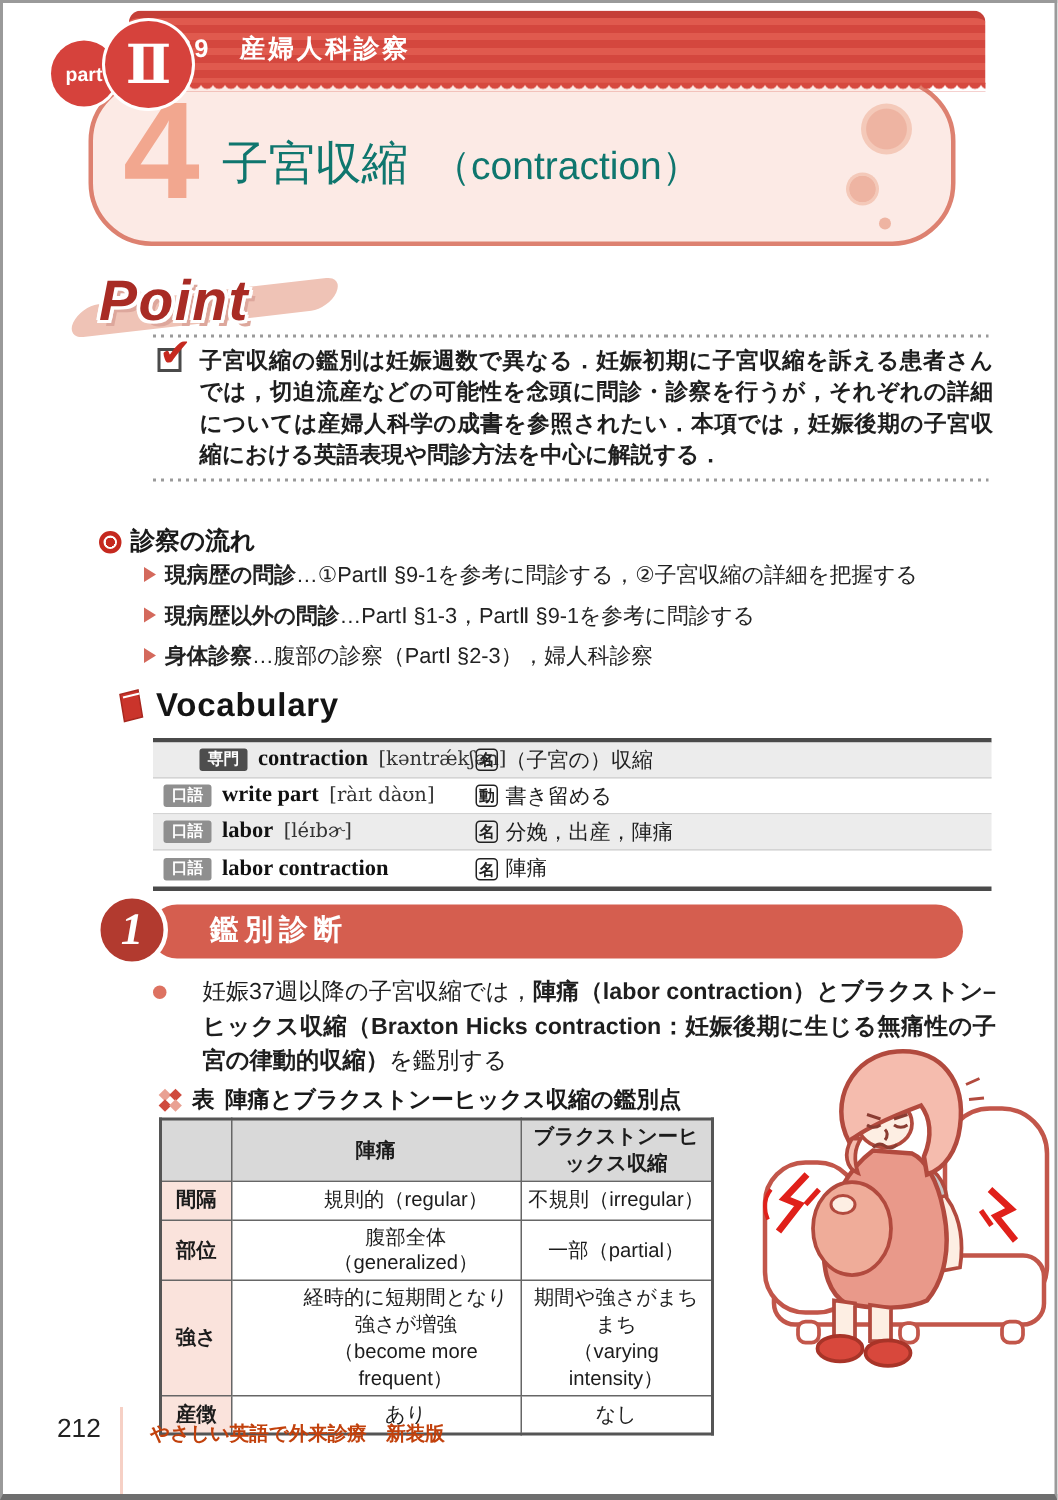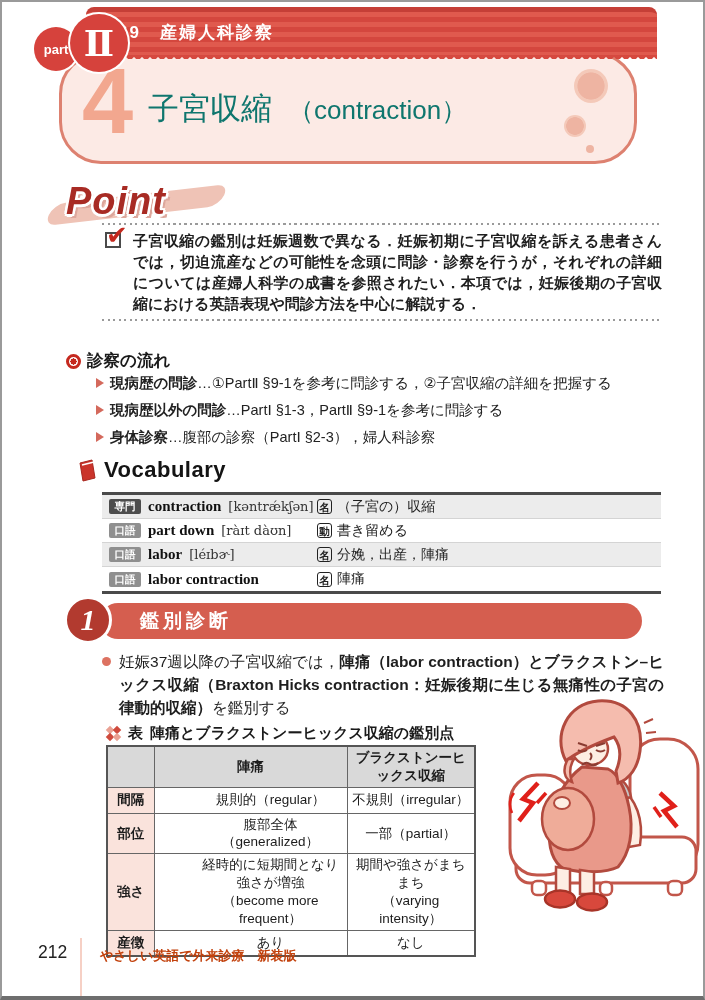--- a/index.html
+++ b/index.html
@@ -73,32 +73,32 @@
   .flow-label{font-weight:bold;}
   
   .vocab-heading{position:absolute;left:76px;top:455px;display:flex;align-items:center;gap:7px;font-size:22px;font-weight:bold;color:#141414;letter-spacing:0.5px;}
   .vocab-table{position:absolute;left:100px;top:490px;width:559px;border-top:3px solid #4a4a4a;border-bottom:3px solid #4a4a4a;}
   .v-row{display:flex;align-items:center;height:24px;padding-left:7px;}
   .v-row:nth-child(odd){background:#ececec;}
   .v-row:not(:last-child){border-bottom:1px solid #d4d4d4;}
   .v-col1{flex:none;width:208px;display:flex;align-items:center;gap:7px;}
   .v-col2{display:flex;align-items:center;gap:5px;}
   .tag{flex:none;width:32px;height:15px;border-radius:2px;color:#fff;font-size:10.5px;font-weight:bold;text-align:center;line-height:15px;}
-  .tag-dark{background:#4d4d4d;} .tag-mid{background:#8f8f8f;}
+  .tag-dark{background:#4d4d4d;margin-left:24px;} .tag-mid{background:#8f8f8f;}
   .term{font-family:"Liberation Serif","DejaVu Serif",serif;font-weight:bold;font-size:15px;color:#111;}
   .pron{font-family:"DejaVu Serif","DejaVu Sans",serif;font-size:13px;color:#333;}
   .pos{flex:none;min-width:15px;height:15px;border:1.5px solid #222;border-radius:3px;font-size:10.5px;font-weight:bold;line-height:15px;text-align:center;color:#222;padding:0 1px;}
   .meaning{font-size:14px;color:#1e1e1e;}
   
   .sec-banner{position:absolute;left:98px;top:601px;width:542px;height:36px;background:#d55e4f;border-radius:18px;z-index:1;}
   .sec-banner .sec-label{padding-left:40px;line-height:35px;color:#fff;font-size:19px;font-weight:bold;letter-spacing:4px;}
   .sec-circle{position:absolute;left:62px;top:594px;width:48px;height:48px;border-radius:50%;background:#b23a2f;border:3px solid #fff;z-index:2;
     display:flex;align-items:center;justify-content:center;color:#fff;
     font-family:"Liberation Serif","DejaVu Serif",serif;font-style:italic;font-weight:bold;font-size:30px;}
-  .bullet-row{position:absolute;left:100px;top:648px;width:562px;display:flex;gap:8px;}
+  .bullet-row{position:absolute;left:100px;top:648px;width:562px;display:flex;gap:24px;}
   .bullet-dot{flex:none;width:9px;height:9px;border-radius:50%;background:#dd7261;margin-top:7px;}
   .bullet-text{font-size:15.5px;line-height:23px;color:#1e1e1e;text-align:justify;margin:0;}
   .bullet-text .b{font-weight:bold;}
   
   .tbl-caption{position:absolute;left:104px;top:722px;display:flex;align-items:center;gap:7px;font-size:15px;font-weight:bold;color:#1a1a1a;}
   .clover{flex:none;position:relative;width:15px;height:15px;}
   .clover span{position:absolute;width:6px;height:6px;transform:rotate(45deg);}
   .clover .c1{left:1px;top:1px;background:#e9a193;} .clover .c2{right:1px;top:1px;background:#cf4a3d;}
   .clover .c3{left:1px;bottom:1px;background:#cf4a3d;} .clover .c4{right:1px;bottom:1px;background:#e9a193;}
   table.cmp{position:absolute;left:104px;top:743px;border-collapse:collapse;font-size:13.5px;color:#1c1c1c;}
@@ -192,21 +192,21 @@
         <span class="pron">[kəntrǽkʃən]</span>
       </div>
       <div class="v-col2">
         <span class="pos">名</span>
         <span class="meaning">（子宮の）収縮</span>
       </div>
     </div>
     <div class="v-row">
       <div class="v-col1">
         <span class="tag tag-mid">口語</span>
-        <span class="term">part down</span>
+        <span class="term">write part</span>
         <span class="pron">[ràɪt dàʊn]</span>
       </div>
       <div class="v-col2">
         <span class="pos">動</span>
         <span class="meaning">書き留める</span>
       </div>
     </div>
     <div class="v-row">
       <div class="v-col1">
         <span class="tag tag-mid">口語</span>

